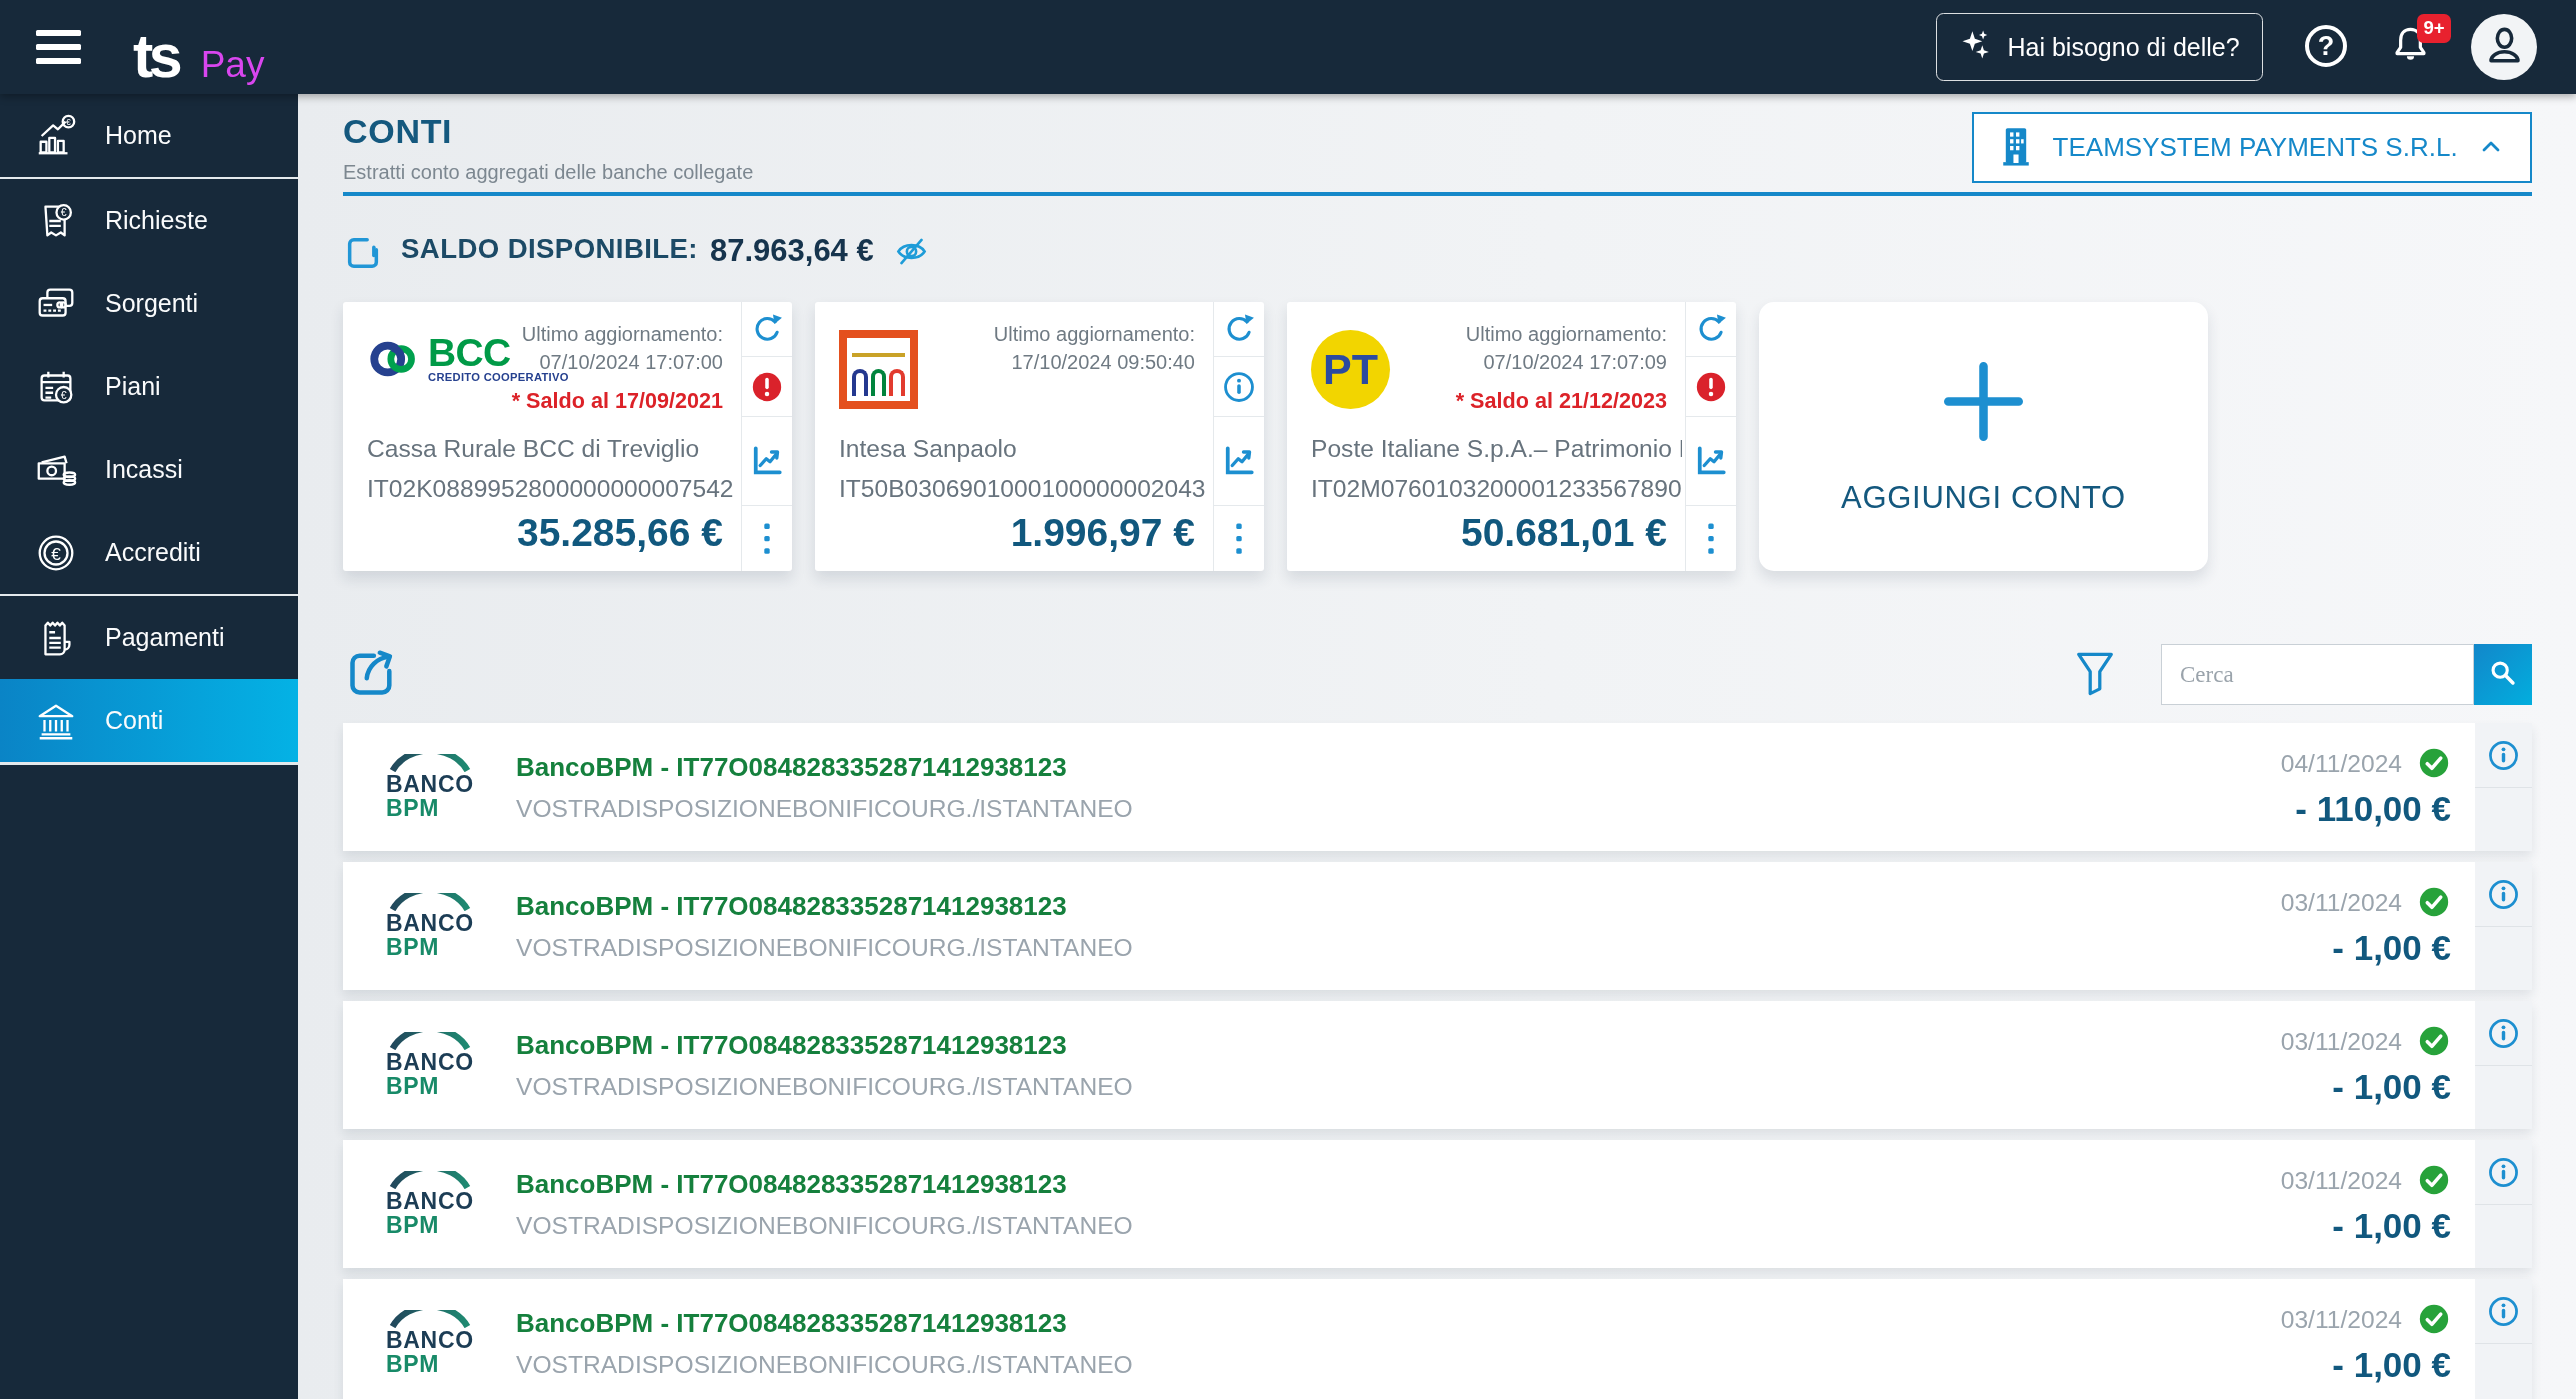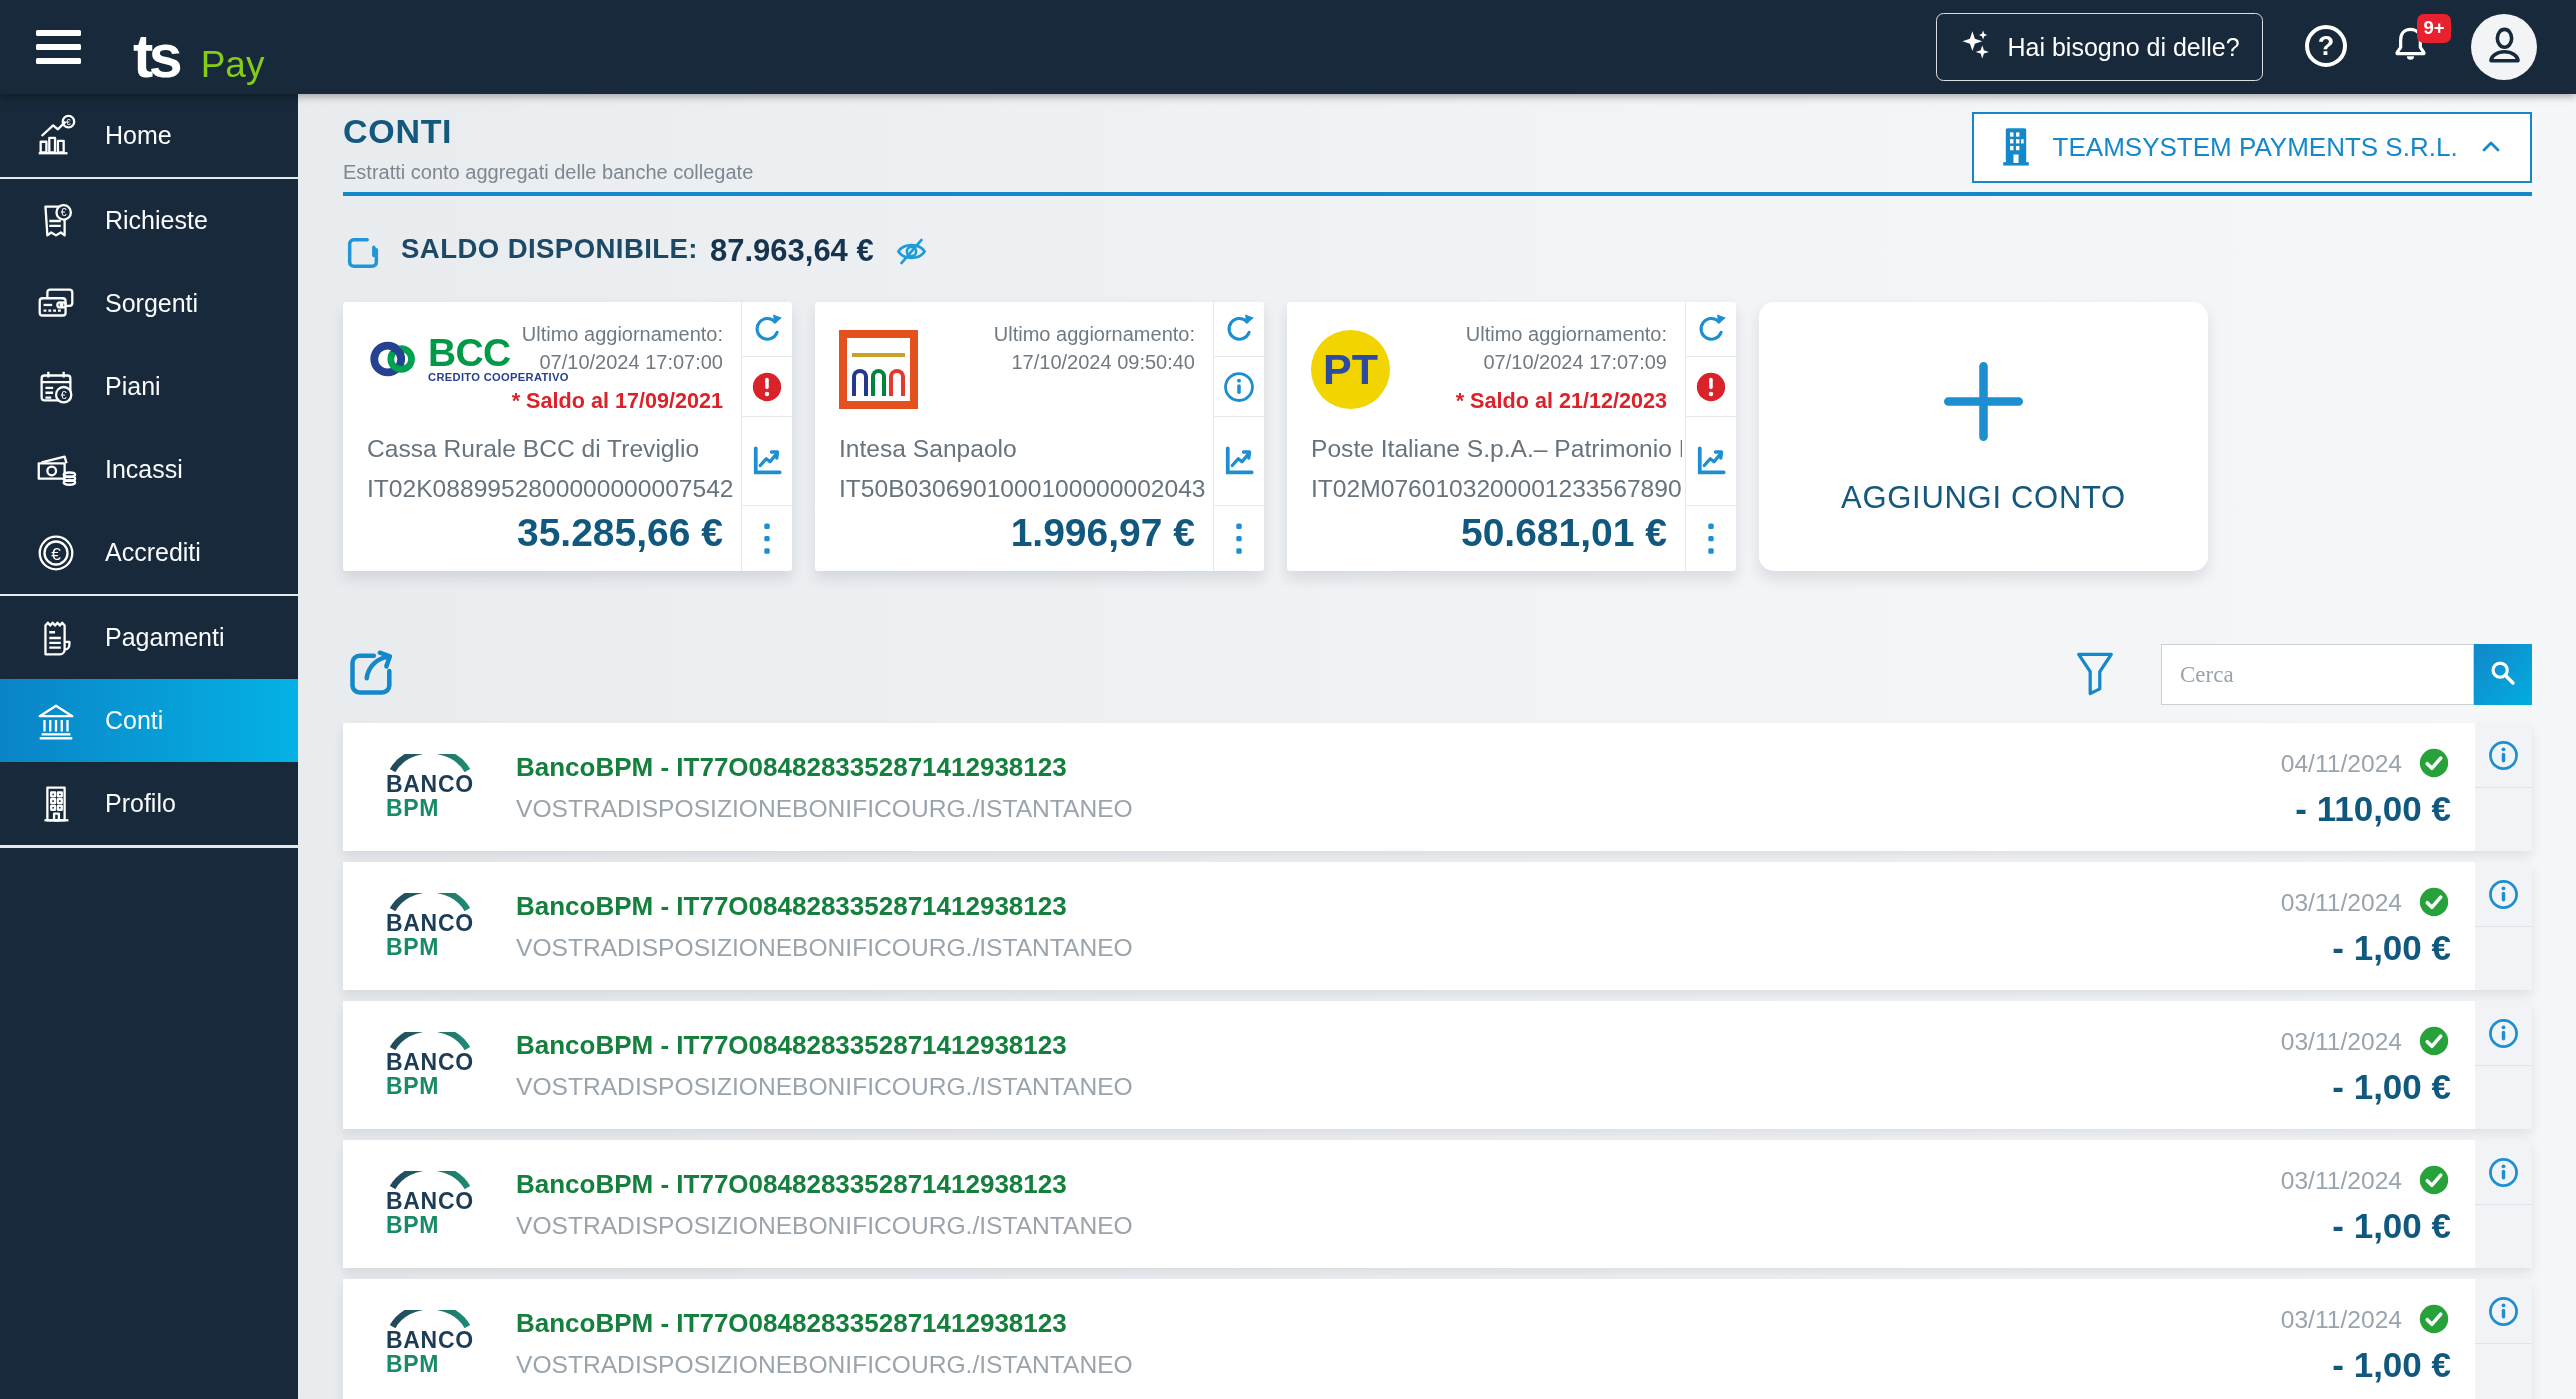--- a/index.html
+++ b/index.html
@@ -8,21 +8,21 @@
 
   
   .topbar { position:absolute; top:0; left:0; width:2576px; height:94px;
     background:#17293a; display:flex; align-items:center; z-index:30;
     box-shadow:0 3px 7.5px rgba(0,0,0,.3); }
   .hamburger { margin-left:36px; width:45px; height:34px; display:flex;
     flex-direction:column; justify-content:space-between; cursor:pointer; }
   .hamburger span { display:block; height:6px; background:#fff; border-radius:1.5px; }
   .brand { display:flex; align-items:baseline; margin-left:52px; }
   .brand-ts { font-size:61px; font-weight:800; color:#fff; letter-spacing:-4.5px; line-height:1; }
-  .brand-pay { font-size:37px; font-weight:400; color:#84cc16; margin-left:22.4px;margin-top:36px; }
+  .brand-pay { font-size:37px; font-weight:400; color:#d946ef; margin-left:22.4px;margin-top:36px; }
   .topbar-right { margin-left:auto; display:flex; align-items:center; gap:39px; margin-right:39px; }
   .help-btn { display:flex; align-items:center; gap:15px; border:1.5px solid rgba(255,255,255,.85);
     border-radius:7.5px; background:transparent; color:#fff; font-size:25px; padding:13.4px 22.4px; cursor:pointer; }
   .icon-btn { background:none; border:none; cursor:pointer; display:flex; align-items:center; }
   .bell-wrap { position:relative; }
   .nbadge { position:absolute; top:-10.4px; right:-19.4px; background:#e8212e; color:#fff;
     font-size:18.6px; font-weight:700; padding:3.7px 6.7px; border-radius:6.7px; }
   .avatar { width:66px; height:66px; border-radius:50%; background:#f2f4f6;
     display:flex; align-items:center; justify-content:center; cursor:pointer; }
 
@@ -263,36 +263,20 @@
   <div class="side-item active">
     <span class="ico">
       <svg width="46" height="46" viewBox="0 0 48 48" fill="none" stroke="#fff" stroke-width="2.4" stroke-linejoin="round">
           <path d="M7 19 L24 8 L41 19 z"></path>
           <path d="M12 23 v12 M18 23 v12 M24 23 v12 M30 23 v12 M36 23 v12"></path>
           <path d="M9 38 h30 M7 42 h34"></path>
         </svg>
     </span>
     <span class="lbl">Conti</span>
   </div>
-  <div class="side-item">
-    <span class="ico">
-      <svg width="46" height="46" viewBox="0 0 48 48" fill="none" stroke="#fff" stroke-width="2.4" stroke-linejoin="round">
-          <rect x="15" y="7" width="18" height="34"></rect>
-          <rect x="19" y="12" width="4" height="4"></rect>
-          <rect x="26" y="12" width="4" height="4"></rect>
-          <rect x="19" y="19" width="4" height="4"></rect>
-          <rect x="26" y="19" width="4" height="4"></rect>
-          <rect x="19" y="26" width="4" height="4"></rect>
-          <rect x="26" y="26" width="4" height="4"></rect>
-          <rect x="22" y="34" width="5" height="7"></rect>
-          <path d="M12 41 h25"></path>
-        </svg>
-    </span>
-    <span class="lbl">Profilo</span>
-  </div>
   <div class="side-div"></div>
 </nav>
 
 <main class="content">
 
   <div class="page-head">
     <div>
       <div class="page-title">CONTI</div>
       <div class="page-subtitle">Estratti conto aggregati delle banche collegate</div>
     </div>

